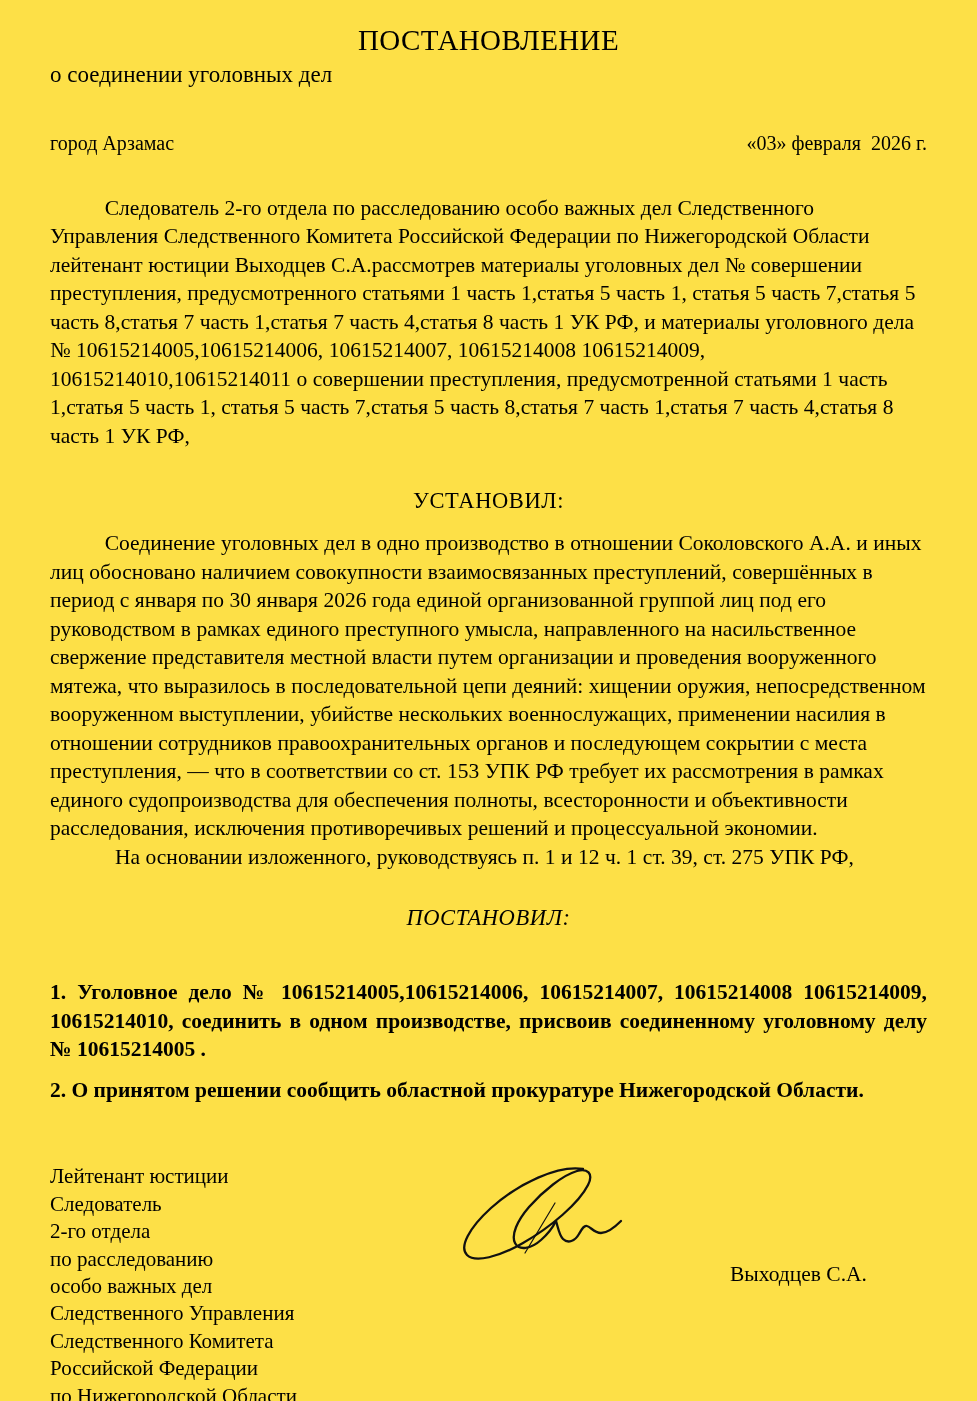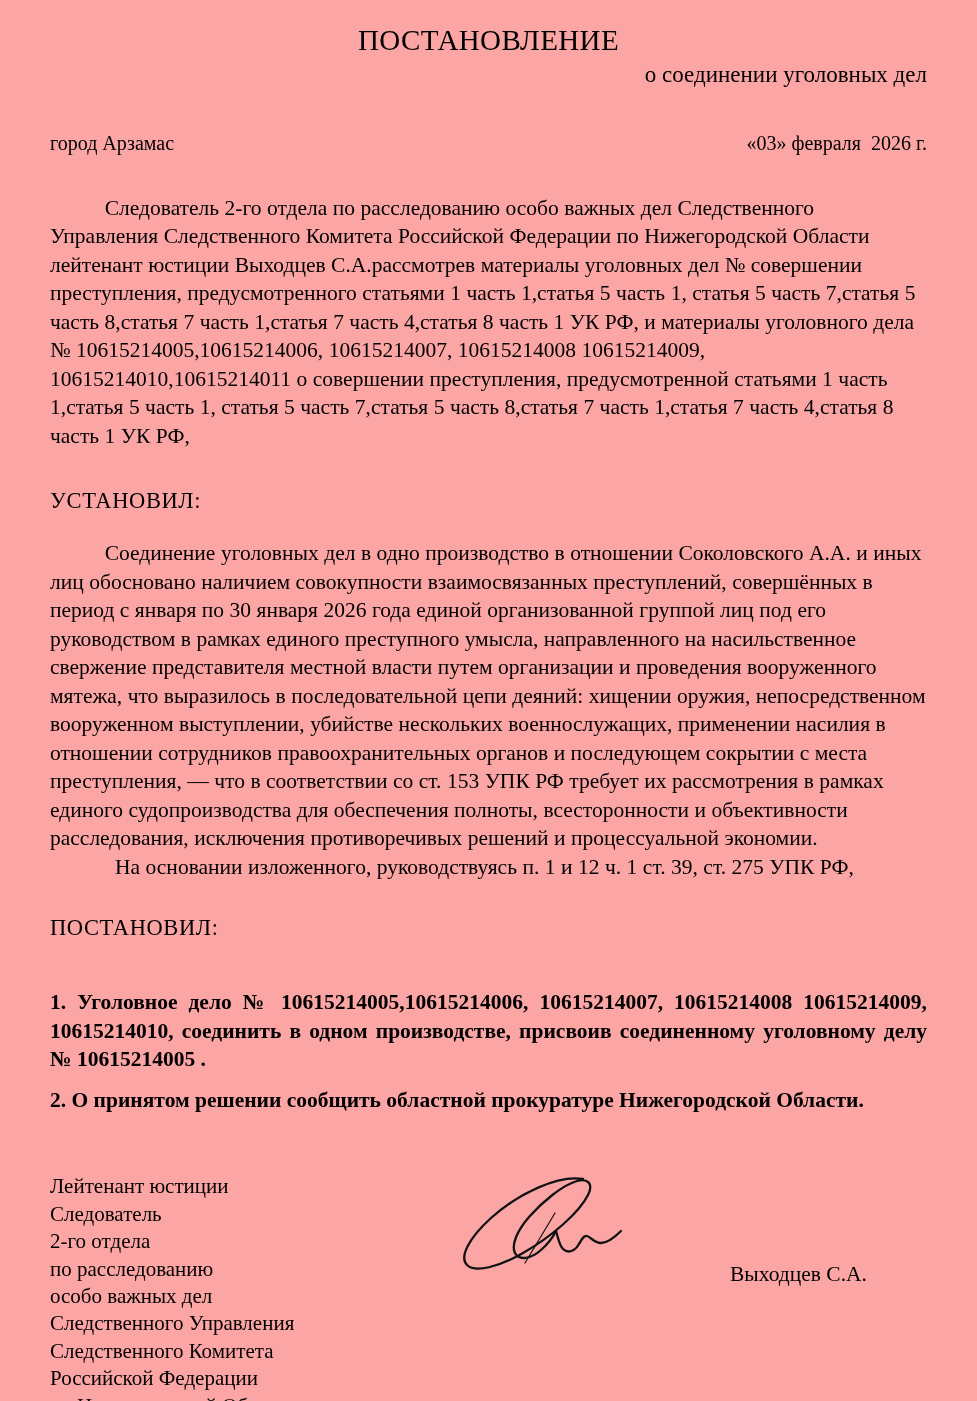--- a/index.html
+++ b/index.html
@@ -9,42 +9,42 @@
     background: #ffffff;
   }
   body {
     font-family: "Liberation Serif", "DejaVu Serif", serif;
     color: #000000;
   }
   .page {
     position: relative;
     width: 977px;
     height: 1401px;
-    background: #fca5a5;
+    background: #fde047;
     overflow: hidden;
     box-sizing: border-box;
   }
   .content {
     position: absolute;
     left: 50px;
     top: 0;
     width: 877px;
   }
 
   
   .doc-title {
     text-align: center;
     font-size: 29px;
     line-height: 1.12;
     letter-spacing: 0.4px;
     margin: 24px 0 0 0;
     font-weight: normal;
   }
   .doc-subtitle {
-    text-align: right;
+    text-align: left;
     font-size: 23px;
     line-height: 1.15;
     margin: 6px 0 0 0;
     font-weight: normal;
   }
 
   
   .meta-row {
     display: flex;
     justify-content: space-between;
@@ -58,32 +58,32 @@
   
   .body-par {
     font-size: 21.5px;
     line-height: 1.325;
     margin: 0;
     text-align: left;
     white-space: pre-wrap;
     word-spacing: 0.1px;
   }
   .par-intro { margin-top: 39px; }
-  .par-found { margin-top: 25px; }
+  .par-found { margin-top: 15px; }
   .par-note  { margin-top: 0px; text-indent: 65px; }
 
   .section-head {
-    text-align: left;
+    text-align: center;
     font-size: 22.5px;
     letter-spacing: 0.6px;
     font-weight: normal;
     margin: 0;
   }
   .head-ustanovil   { margin-top: 38px; }
-  .head-postanovil  { margin-top: 34px; }
+  .head-postanovil  { margin-top: 34px; font-style: italic; }
 
   .ruling-item {
     font-size: 21.5px;
     line-height: 1.33;
     margin: 0;
     text-align: justify;
     text-justify: inter-word;
     font-weight: bold;
   }
   .ruling-item-1 { margin-top: 47px; }
@@ -97,21 +97,21 @@
   }
   .sign-block {
     font-size: 21px;
     line-height: 1.305;
     white-space: pre-line;
     width: 420px;
   }
   .sign-name {
     position: absolute;
     left: 680px;
-    top: 89px;
+    top: 99px;
     font-size: 21.5px;
     white-space: nowrap;
   }
   .signature-mark {
     position: absolute;
     left: 405px;
     top: 0px;
     width: 180px;
     height: 115px;
     pointer-events: none;

